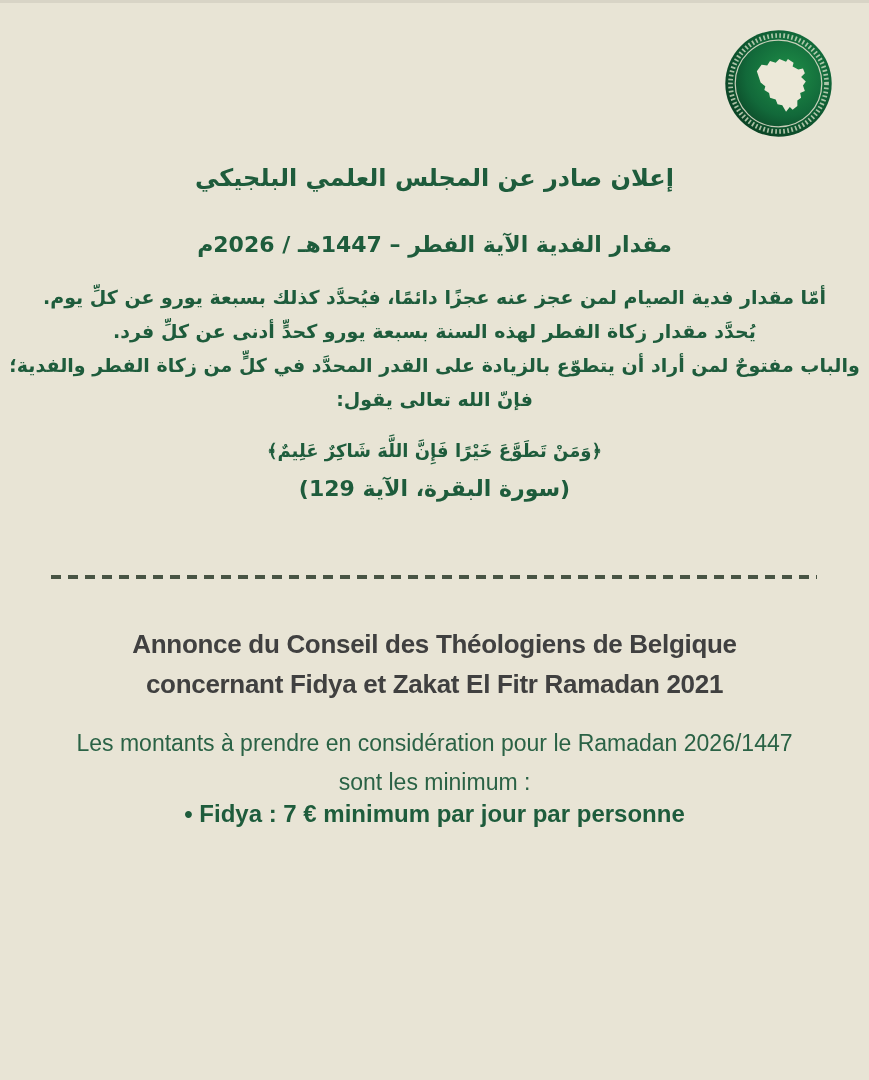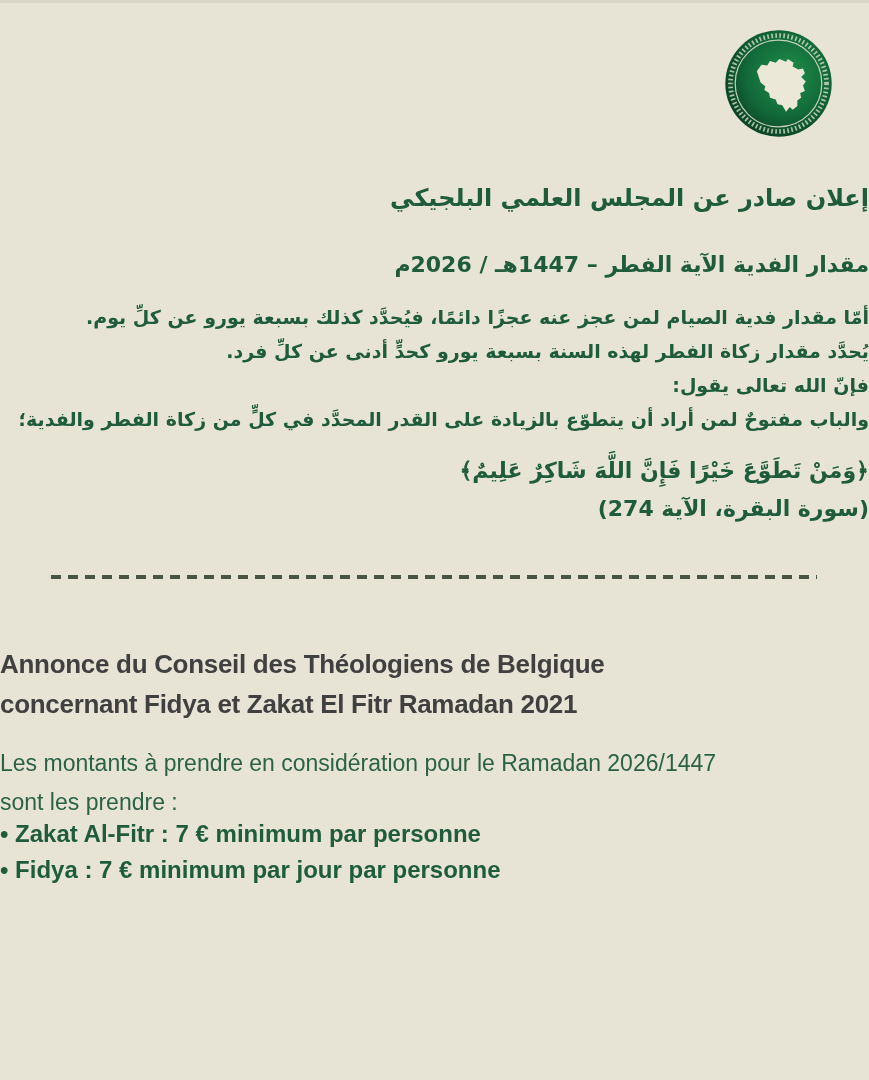--- a/index.html
+++ b/index.html
@@ -7,31 +7,31 @@
     width:869px;height:1080px;
     background:#e8e4d5;
     position:relative;
     overflow:hidden;
     font-family:"Liberation Sans",sans-serif;
   }
   .top-strip{
     position:absolute;top:0;left:0;width:869px;height:3px;
     background:#d8d4c6;
   }
-  .abs{position:absolute;left:0;right:0;margin-top:20px;}
+  .abs{position:absolute;left:0;right:0;text-align:center;}
   .ar{
     direction:rtl;
     font-family:"DejaVu Sans",sans-serif;
     font-weight:700;
     color:#1e5c3c;
   }
   .ar-title1{top:158px;font-size:24px;line-height:40px;}
   .ar-title2{top:226px;font-size:22px;line-height:38px;}
   .ar-body{top:280px;font-size:19px;line-height:34px;}
-  .ar-verse{top:432px;font-size:22px;line-height:38px;}
+  .ar-verse{top:432px;font-size:18px;line-height:38px;}
   .ar-source{top:470px;font-size:22px;line-height:38px;}
   .divider{
     position:absolute;top:575px;left:51px;width:766px;height:4px;
     background:repeating-linear-gradient(to right,#485444 0 10px,transparent 10px 17px);
   }
   .fr-title{
     top:624px;font-size:26px;line-height:40px;
     font-weight:700;color:#404040;letter-spacing:-0.3px;
   }
   .fr-intro{
@@ -68,35 +68,34 @@
            l 5,-7 6,1 3,-5 6,2 4,-4 7,3 2,-3 6,4 -1,4 6,3 5,-1 2,5 -4,4 5,5 -3,4 2,6
            -5,2 1,5 -4,3 0,6 -5,4 -3,-3 -4,5 -4,-7 -5,-1 -2,-5 -6,-2 -1,-5 -5,-3 1,-4 -5,-4 z" fill="#ece8d8"></path>
 </svg>
 
 <div class="abs ar ar-title1">إعلان صادر عن المجلس العلمي البلجيكي</div>
 <div class="abs ar ar-title2">مقدار الفدية الآية الفطر – 1447هـ / 2026م</div>
 
 <div class="abs ar ar-body">
   <div>أمّا مقدار فدية الصيام لمن عجز عنه عجزًا دائمًا، فيُحدَّد كذلك بسبعة يورو عن كلِّ يوم.</div>
   <div>يُحدَّد مقدار زكاة الفطر لهذه السنة بسبعة يورو كحدٍّ أدنى عن كلِّ فرد.</div>
+  <div>والباب مفتوحٌ لمن أراد أن يتطوّع بالزيادة على القدر المحدَّد في كلٍّ من زكاة الفطر والفدية؛</div>
   <div>فإنّ الله تعالى يقول:</div>
-  <div>والباب مفتوحٌ لمن أراد أن يتطوّع بالزيادة على القدر المحدَّد في كلٍّ من زكاة الفطر والفدية؛</div>
 </div>
 
 <div class="abs ar ar-verse">﴿وَمَنْ تَطَوَّعَ خَيْرًا فَإِنَّ اللَّهَ شَاكِرٌ عَلِيمٌ﴾</div>
-<div class="abs ar ar-source">(سورة البقرة، الآية 274)</div>
+<div class="abs ar ar-source">(سورة البقرة، الآية 129)</div>
 
 <div class="divider"></div>
 
 <div class="abs fr-title">
   <div>Annonce du Conseil des Théologiens de Belgique</div>
   <div>concernant Fidya et Zakat El Fitr Ramadan 2021</div>
 </div>
 
 <div class="abs fr-intro">
   <div>Les montants à prendre en considération pour le Ramadan 2026/1447</div>
-  <div>sont les prendre :</div>
+  <div>sont les minimum :</div>
 </div>
 
 <div class="abs fr-bullets">
-  <div>• Zakat Al-Fitr : 7 € minimum par personne</div>
   <div>• Fidya : 7 € minimum par jour par personne</div>
 </div>
 
 </body></html>

